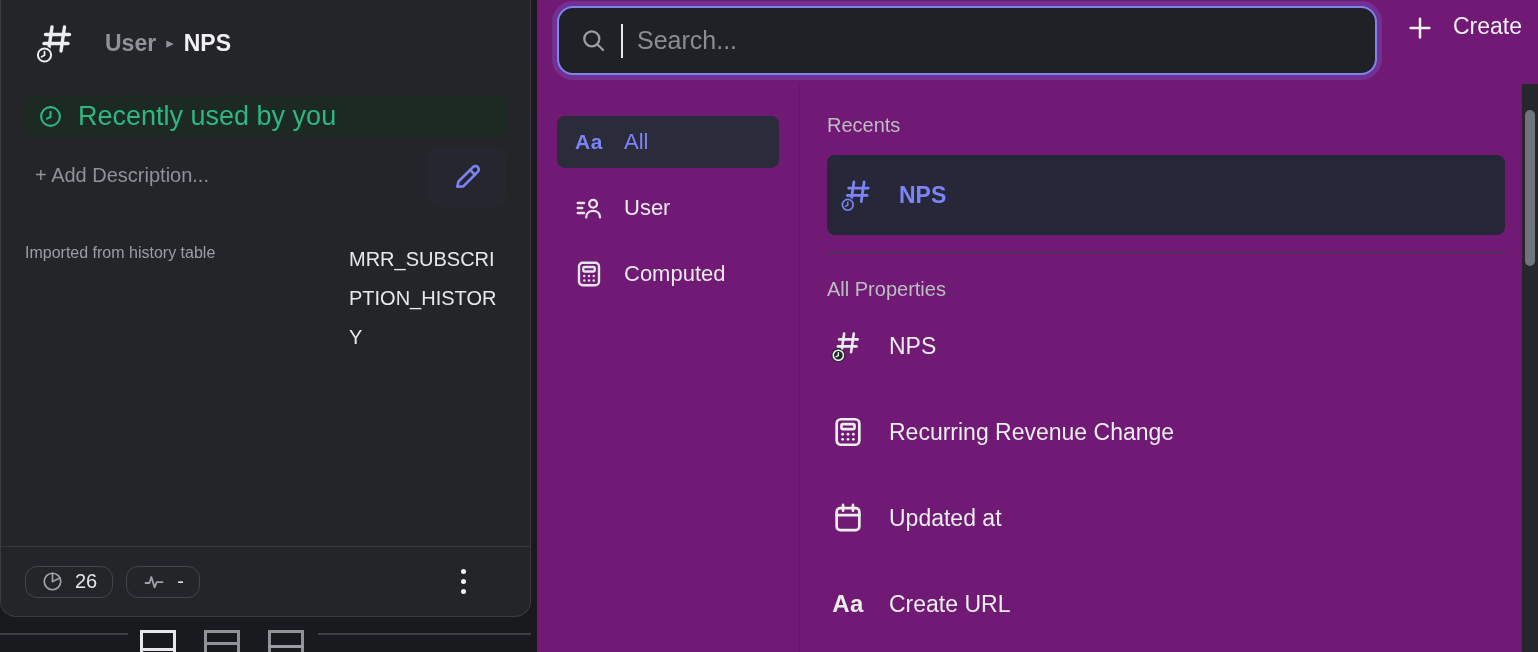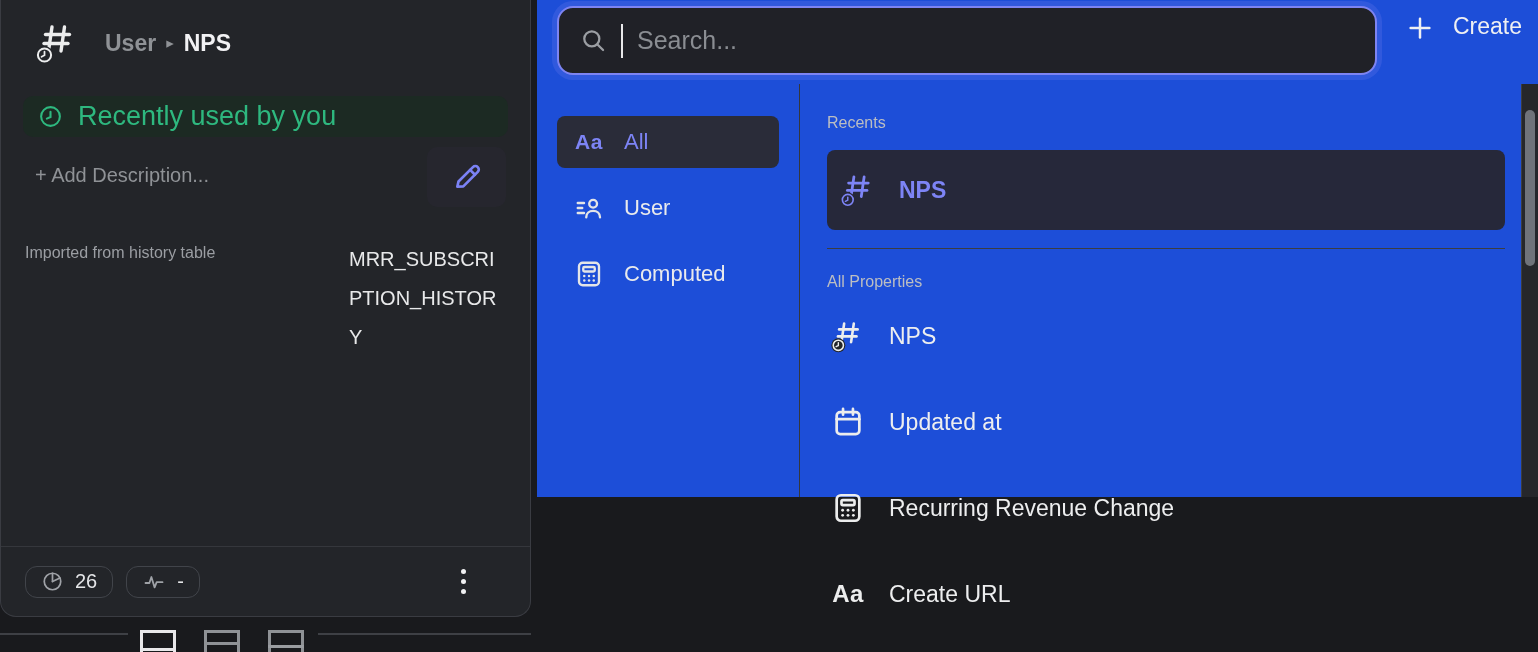--- a/index.html
+++ b/index.html
@@ -63,21 +63,21 @@
   .pill {
     height:32px; border:1px solid #41444a; border-radius:12px; background:transparent;
     display:flex; align-items:center; gap:11px; padding:0 15px;
     color:#e4e5e7; font-size:20px; cursor:pointer;
   }
   .pill .picon { color:#9fa2a7; }
   .kebab { margin-left:auto; margin-right:36px; display:flex; flex-direction:column; gap:5px; cursor:pointer; padding:4px; }
   .kebab i { width:5px; height:5px; border-radius:50%; background:#f0f0f2; }
 
   
-  .modal { position:absolute; left:537px; top:0; width:1001px; height:497px; background:#1d4ed8; }
+  .modal { position:absolute; left:537px; top:0; width:1001px; height:652px; background:#701a75; }
 
   .search-box {
     position:absolute; left:20px; top:6px; width:820px; height:69px;
     background:#202127; border:2px solid #7d84f2; border-radius:16px;
     box-shadow:0 0 0 5px rgba(125,132,242,0.22);
     display:flex; align-items:center; gap:14px; padding:0 21px;
   }
   .search-box .mag { color:#9b9ea3; flex:none; }
   .caret { width:2px; height:34px; background:#e8e8ea; animation:blink 1.1s steps(1) infinite; }
   @keyframes blink { 50% { opacity:0; } }
@@ -96,21 +96,21 @@
   .filter-item {
     height:52px; border-radius:8px; display:flex; align-items:center; gap:19px;
     padding:0 16px; margin-bottom:14px; font-size:22px; color:#e9eaec; cursor:pointer;
   }
   .filter-item .ficon { width:32px; display:flex; justify-content:center; color:#e4e5e7; }
   .filter-item.selected { background:#2a2c39; color:#7d84f5; }
   .filter-item.selected .ficon { color:#7d84f5; }
   .aa-glyph { font-size:21px; font-weight:700; letter-spacing:0.5px; }
 
   .results-col { flex:1; padding:0 16px 0 27px; min-width:0; }
-  .section-title { margin-top:30px; font-size:16px; color:#bcbec2; }
+  .section-title { margin-top:30px; font-size:20px; color:#bcbec2; }
   .recents-row {
     --icon-mask:#26283a;
     margin-top:18px; height:80px; background:#26283a; border-radius:8px;
     display:flex; align-items:center; gap:23px; padding:0 13px;
     color:#7d84f5; font-size:23px; font-weight:700; cursor:pointer;
   }
   .results-divider { margin-top:18px; height:1px; background:#3b3d41; }
   .props-title { margin-top:24px; }
   .prop-row {
     height:82px; display:flex; align-items:center; gap:23px; padding:0 3px;
@@ -318,49 +318,49 @@
             <circle cx="9.5" cy="35" r="9" fill="#232529"></circle>
             <circle cx="9.5" cy="35" r="6.6" fill="none" stroke="#eceded" stroke-width="2"></circle>
             <path d="M9.5 31.7 V35.3 L6.6 36.8" stroke="#eceded" stroke-width="1.8" fill="none" stroke-linecap="round"></path>
           </svg>
         </span>
         <span>NPS</span>
       </div>
 
       <div class="prop-row">
         <span class="picon">
-          <svg width="34" height="34" viewBox="0 0 24 24" fill="none" stroke="currentColor" stroke-width="1.9" stroke-linecap="round">
-            <rect x="4" y="5" width="16" height="15.5" rx="2.5"></rect>
-            <path d="M8.5 2.8 V6.8"></path>
-              <path d="M15.5 2.8 V6.8"></path>
-            <path d="M4 10 H20"></path>
-          </svg>
-        </span>
-        <span>Updated at</span>
-      </div>
-
-      <div class="prop-row">
-        <span class="picon">
           <svg width="34" height="34" viewBox="0 0 24 24" fill="none" stroke="currentColor" stroke-width="1.9">
             <rect x="4" y="3" width="16" height="18" rx="3"></rect>
             <rect x="7.4" y="6.4" width="9.2" height="3.6" rx="1"></rect>
             <g fill="currentColor" stroke="none">
               <circle cx="8.2" cy="13.6" r="1"></circle>
                 <circle cx="12" cy="13.6" r="1"></circle>
                 <circle cx="15.8" cy="13.6" r="1"></circle>
               <circle cx="8.2" cy="17.2" r="1"></circle>
                 <circle cx="12" cy="17.2" r="1"></circle>
                 <circle cx="15.8" cy="17.2" r="1"></circle>
             </g>
           </svg>
         </span>
         <span>Recurring Revenue Change</span>
       </div>
 
       <div class="prop-row">
+        <span class="picon">
+          <svg width="34" height="34" viewBox="0 0 24 24" fill="none" stroke="currentColor" stroke-width="1.9" stroke-linecap="round">
+            <rect x="4" y="5" width="16" height="15.5" rx="2.5"></rect>
+            <path d="M8.5 2.8 V6.8"></path>
+              <path d="M15.5 2.8 V6.8"></path>
+            <path d="M4 10 H20"></path>
+          </svg>
+        </span>
+        <span>Updated at</span>
+      </div>
+
+      <div class="prop-row">
         <span class="picon aa-glyph" style="font-size:24px;">Aa</span>
         <span>Create URL</span>
       </div>
 
     </div>
 
     <div class="scroll-track">
       <div class="scroll-thumb"></div>
     </div>
 

